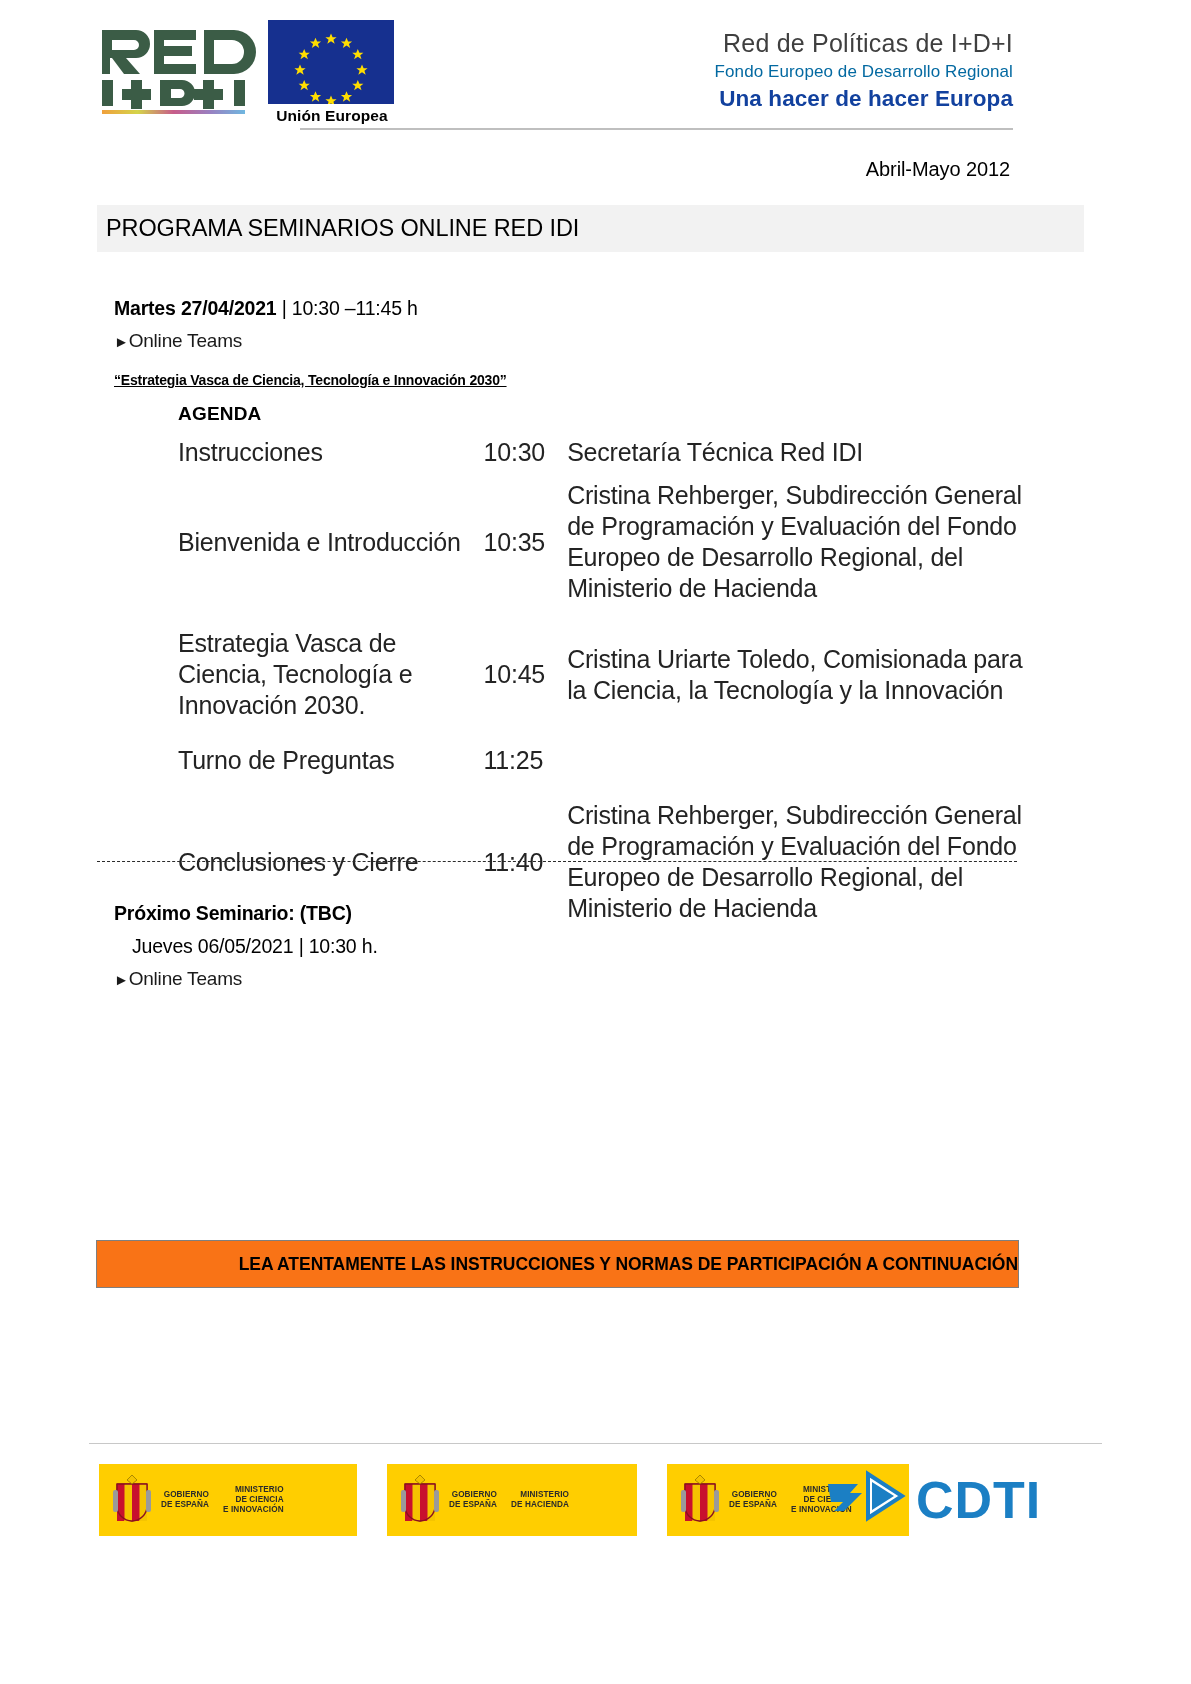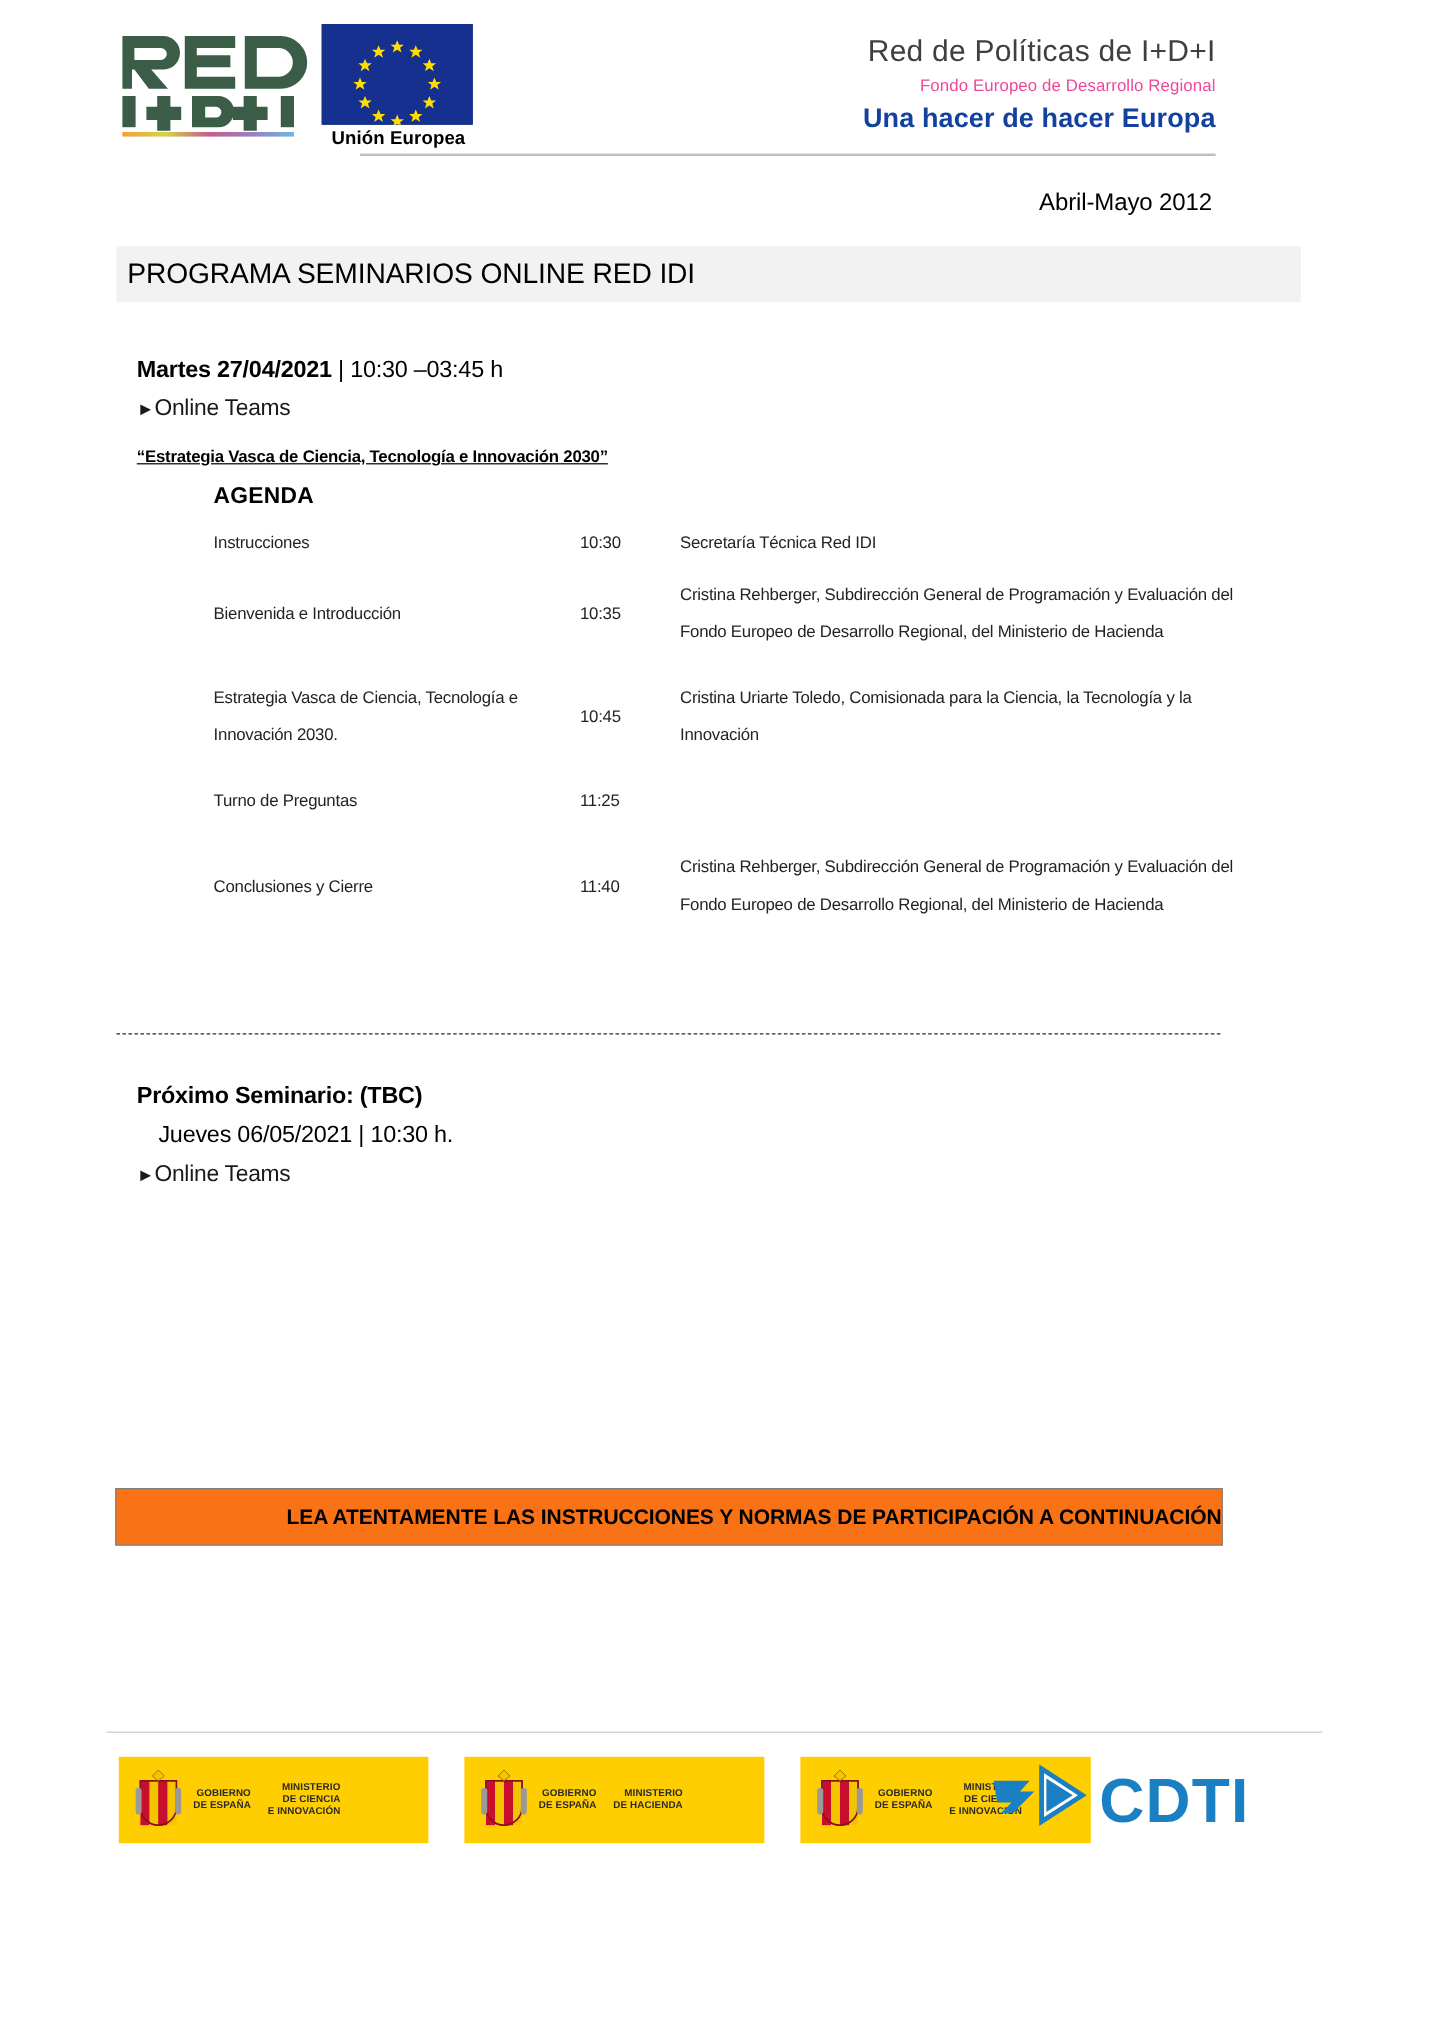--- a/index.html
+++ b/index.html
@@ -60,22 +60,22 @@
     text-align: right;
     width: 620px;
   }
   .ht-line1 {
     font-size: 25px;
     color: #3f3f3f;
     line-height: 30px;
     letter-spacing: 0.2px;
   }
   .ht-line2 {
-    font-size: 14px;
-    color: #ec4899;
+    font-size: 17px;
+    color: #0369a1;
     line-height: 27px;
     letter-spacing: 0.1px;
     text-align: right;
   }
   .ht-line3 {
     font-size: 22.5px;
     color: #12419e;
     font-weight: bold;
     line-height: 28px;
     letter-spacing: 0.1px;
@@ -156,21 +156,21 @@
     letter-spacing: 0.2px;
   }
 
   .agenda-table {
     position: absolute;
     left: 178px; top: 437px;
     width: 850px;
     border-collapse: collapse;
   }
   .agenda-table td {
-    font-size: 14px;
+    font-size: 25px;
     color: #232323;
     vertical-align: middle;
     padding: 0;
     line-height: 31px;
     letter-spacing: -0.2px;
   }
   .col-activity { width: 300px; padding-right: 8px !important; }
   .col-time { width: 84px; text-align: left; }
   .col-speaker { width: 466px; margin-left: 48px; }
 
@@ -385,21 +385,21 @@
   </div>
 
   <div class="doc-date">Abril-Mayo 2012</div>
 
   <div class="title-bar">
     <div class="title-text">PROGRAMA SEMINARIOS ONLINE RED IDI</div>
   </div>
 
   <div class="seminar">
     <div class="sem-line-date">
-      <b>Martes 27/04/2021</b><span>&nbsp;</span><span class="sem-sep">|</span><span>&nbsp;</span><span class="sem-time">10:30 –03:45 h</span>
+      <b>Martes 27/04/2021</b><span>&nbsp;</span><span class="sem-sep">|</span><span>&nbsp;</span><span class="sem-time">10:30 –11:45 h</span>
     </div>
     <div class="sem-location">
       <span class="tri">►</span><span>Online Teams</span>
     </div>
     <div class="sem-topic">“Estrategia Vasca de Ciencia, Tecnología e Innovación 2030”</div>
   </div>
 
   <div class="agenda-head">AGENDA</div>
 
   <table class="agenda-table">

